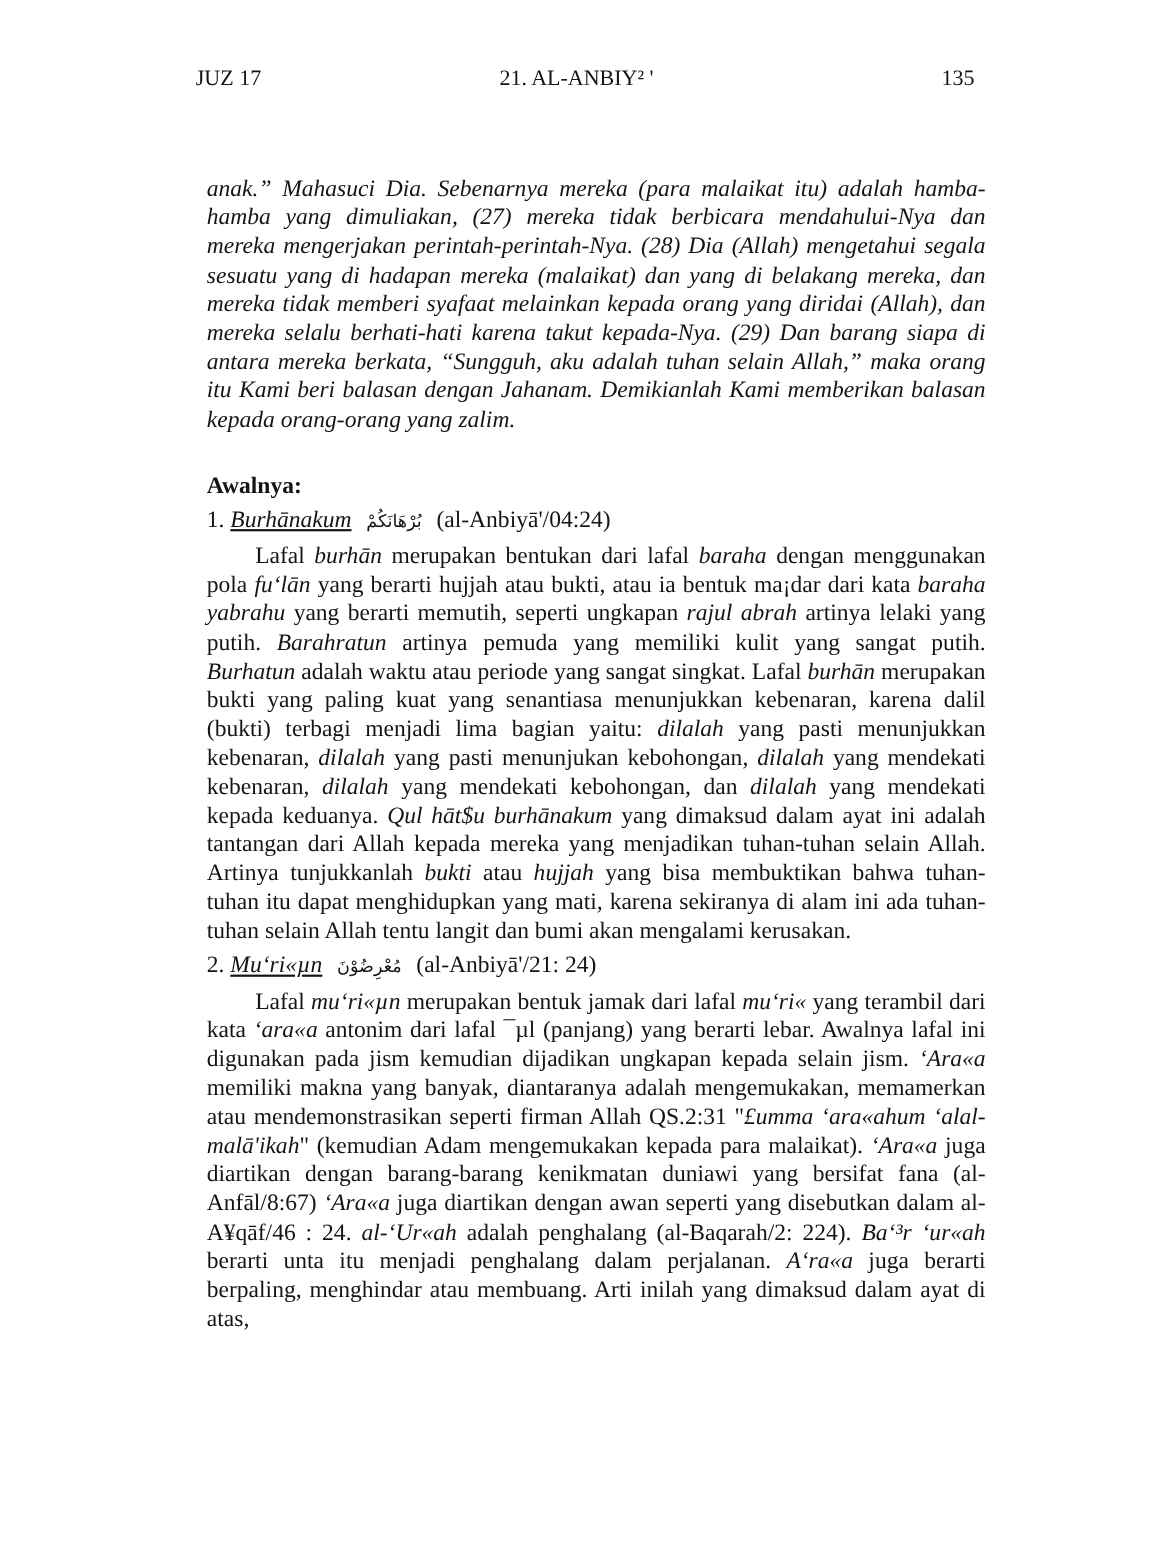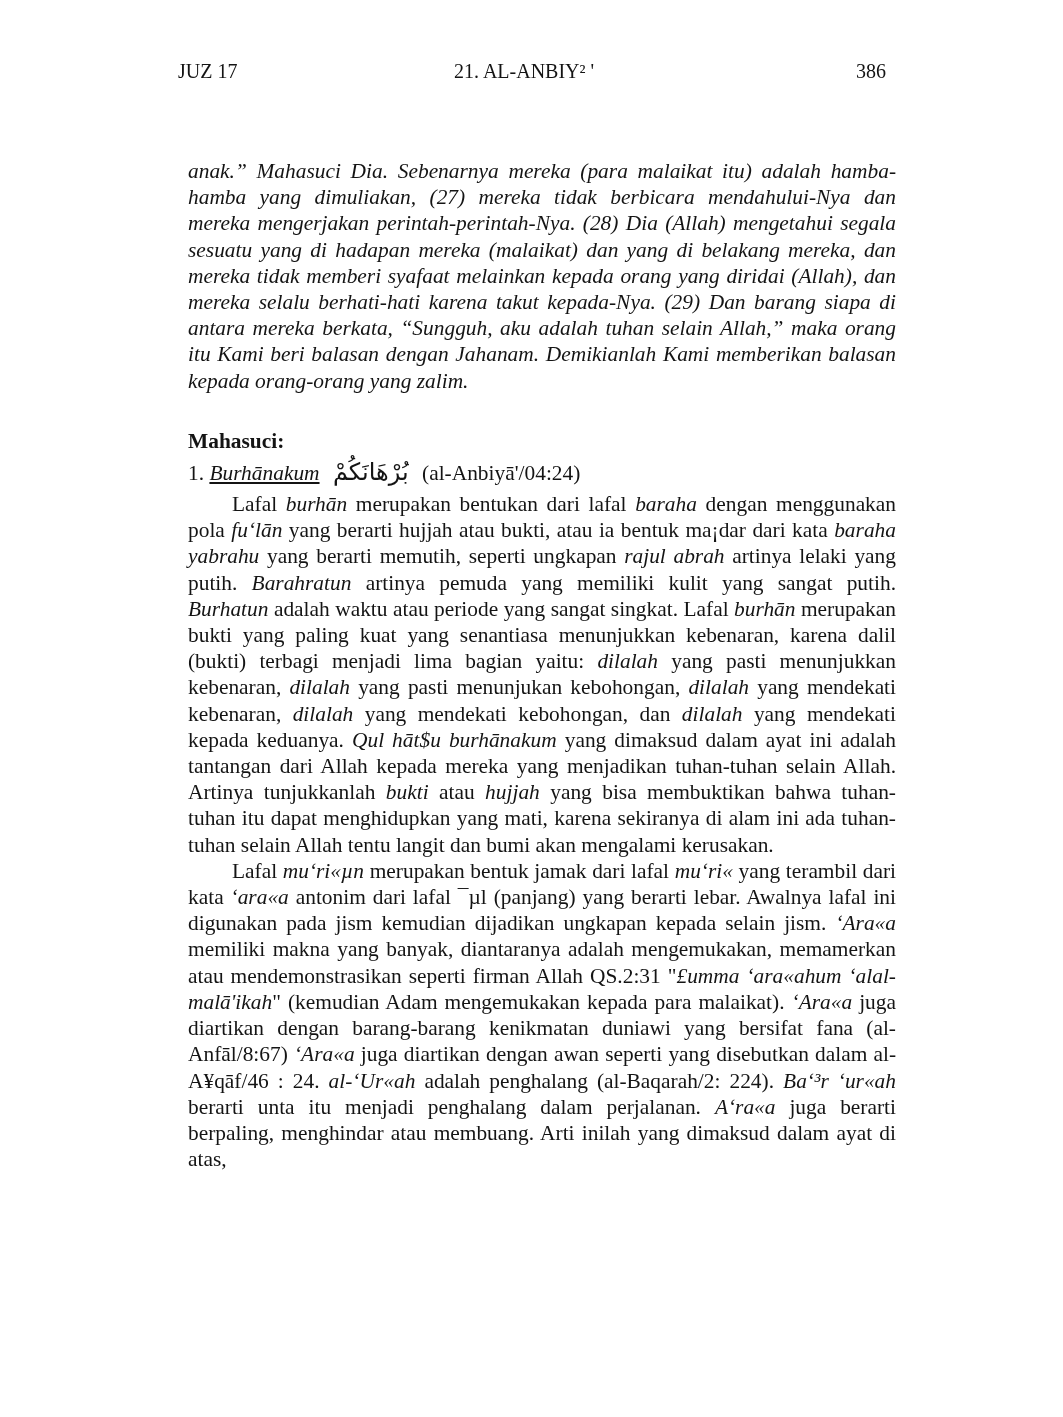--- a/index.html
+++ b/index.html
@@ -17,41 +17,47 @@
     .header .right { position: absolute; right: 0; top: 0; }
     .content {
       position: absolute; left: 188px; top: 158px; width: 708px;
       font-size: 21.4px; line-height: 26.2px;
     }
     p { margin: 0; text-align: justify; }
     .verse { font-style: italic; letter-spacing: 0; }
     .section-title { font-weight: bold; margin-top: 34px; margin-bottom: 0; font-size: 21.4px; }
     .entry-head { margin-top: 2px; margin-bottom: 2px; line-height: 32px; }
     .entry-head .term { font-style: italic; text-decoration: underline; }
-    .entry-head .arabic { font-family: "DejaVu Sans", sans-serif; font-size: 24px; margin: 0 8px; }
+    .entry-head .arabic { font-family: "DejaVu Sans", sans-serif; font-size: 16px; margin: 0 8px; }
     .indent { text-indent: 44px; }
     i { font-style: italic; margin-top: 18px; }
     .line-justify { text-align-last: justify; }
   </style>
 </head>
 <body>
 
 <div class="header">
   <span class="left">JUZ 17</span>
   <span class="center">21. AL-ANBIY² '</span>
-  <span class="right">386</span>
+  <span class="right">135</span>
 </div>
 
 <div class="content">
   <p class="verse">anak.” Mahasuci Dia. Sebenarnya mereka (para malaikat itu) adalah hamba-hamba yang dimuliakan, (27) mereka tidak berbicara mendahului-Nya dan mereka mengerjakan perintah-perintah-Nya. (28) Dia (Allah) mengetahui segala sesuatu yang di hadapan mereka (malaikat) dan yang di belakang mereka, dan mereka tidak memberi syafaat melainkan kepada orang yang diridai (Allah), dan mereka selalu berhati-hati karena takut kepada-Nya. (29) Dan barang siapa di antara mereka berkata, “Sungguh, aku adalah tuhan selain Allah,” maka orang itu Kami beri balasan dengan Jahanam. Demikianlah Kami memberikan balasan kepada orang-orang yang zalim.</p>
 
-  <div class="section-title">Mahasuci:</div>
+  <div class="section-title">Awalnya:</div>
 
   <div class="entry-head">
     <span>1.</span>
     <span class="term">Burhānakum</span>
     <span class="arabic" dir="rtl">بُرْهَانَكُمْ</span>
     <span>(al-Anbiyā'/04:24)</span>
   </div>
   <p class="indent"><span>Lafal </span><i>burhān</i><span> merupakan bentukan dari lafal </span><i>baraha</i><span> dengan menggunakan pola </span><i>fu‘lān</i><span> yang berarti hujjah atau bukti, atau ia bentuk ma¡dar dari kata </span><i>baraha yabrahu</i><span> yang berarti memutih, seperti ungkapan </span><i>rajul abrah</i><span> artinya lelaki yang putih. </span><i>Barahratun</i><span> artinya pemuda yang memiliki kulit yang sangat putih. </span><i>Burhatun</i><span> adalah waktu atau periode yang sangat singkat. Lafal </span><i>burhān</i><span> merupakan bukti yang paling kuat yang senantiasa menunjukkan kebenaran, karena dalil (bukti) terbagi menjadi lima bagian yaitu: </span><i>dilalah</i><span> yang pasti menunjukkan kebenaran, </span><i>dilalah</i><span> yang pasti menunjukan kebohongan, </span><i>dilalah</i><span> yang mendekati kebenaran, </span><i>dilalah</i><span> yang mendekati kebohongan, dan </span><i>dilalah</i><span> yang mendekati kepada keduanya. </span><i>Qul hāt$u burhānakum</i><span> yang dimaksud dalam ayat ini adalah tantangan dari Allah kepada mereka yang menjadikan tuhan-tuhan selain Allah. Artinya tunjukkanlah </span><i>bukti</i><span> atau </span><i>hujjah</i><span> yang bisa membuktikan bahwa tuhan-tuhan itu dapat menghidupkan yang mati, karena sekiranya di alam ini ada tuhan-tuhan selain Allah tentu langit dan bumi akan mengalami kerusakan.</span></p>
 
+  <div class="entry-head">
+    <span>2.</span>
+    <span class="term">Mu‘ri«µn</span>
+    <span class="arabic" dir="rtl">مُعْرِضُوْنَ</span>
+    <span>(al-Anbiyā'/21: 24)</span>
+  </div>
   <p class="indent line-justify"><span>Lafal </span><i>mu‘ri«µn</i><span> merupakan bentuk jamak dari lafal </span><i>mu‘ri«</i><span> yang terambil dari kata </span><i>‘ara«a</i><span> antonim dari lafal ¯µl (panjang) yang berarti lebar. Awalnya lafal ini digunakan pada jism kemudian dijadikan ungkapan kepada selain jism. </span><i>‘Ara«a</i><span> memiliki makna yang banyak, diantaranya adalah mengemukakan, memamerkan atau mendemonstrasikan seperti firman Allah QS.2:31 "</span><i>£umma ‘ara«ahum ‘alal-malā'ikah</i><span>" (kemudian Adam mengemukakan kepada para malaikat). </span><i>‘Ara«a</i><span> juga diartikan dengan barang-barang kenikmatan duniawi yang bersifat fana (al-Anfāl/8:67) </span><i>‘Ara«a</i><span> juga diartikan dengan awan seperti yang disebutkan dalam al-A¥qāf/46 : 24. </span><i>al-‘Ur«ah</i><span> adalah penghalang (al-Baqarah/2: 224). </span><i>Ba‘³r ‘ur«ah</i><span> berarti unta itu menjadi penghalang dalam perjalanan. </span><i>A‘ra«a</i><span> juga berarti berpaling, menghindar atau membuang. Arti inilah yang dimaksud dalam ayat di atas,</span></p>
 </div>
 
 </body></html>

